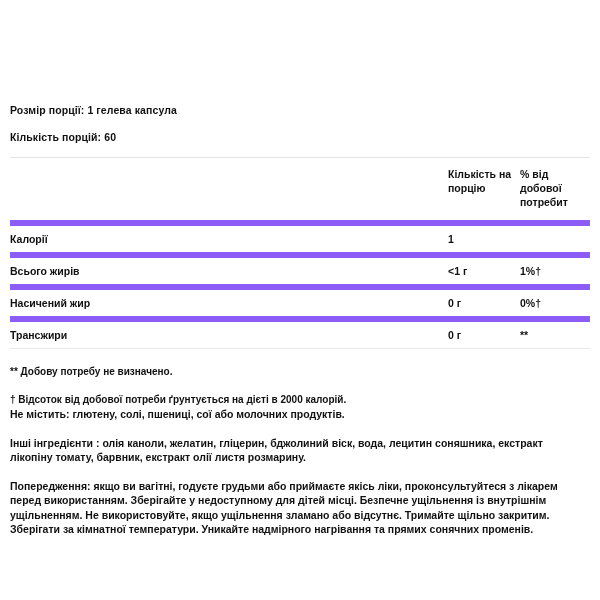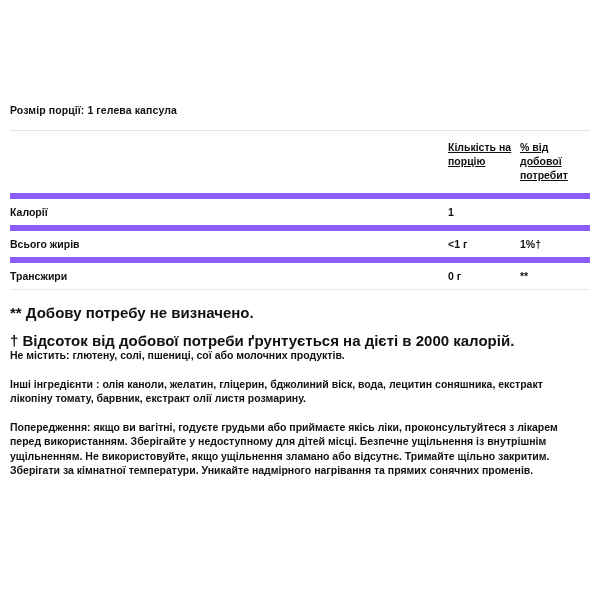--- a/index.html
+++ b/index.html
@@ -45,21 +45,20 @@
 
   .facts-table thead th {
     font-size: 10.5px;
     font-weight: bold;
     line-height: 14px;
     text-align: left;
     vertical-align: top;
     padding: 9px 0 11px 0;
     border-top: 1px solid #e3e3e3;
     color: #111111;
-    text-decoration: underline;
   }
   .facts-table thead th.c-name-h { padding-left: 0; }
 
   .facts-table tbody td {
     font-size: 10.5px;
     font-weight: bold;
     line-height: 14px;
     vertical-align: middle;
     padding: 6px 0 6px 0;
     border-top: 6px solid #8b5cf6;
@@ -68,21 +67,21 @@
   .facts-table tbody tr:last-child td {
     border-bottom: 1px solid #e8e8e8;
   }
   .facts-table td.cell-name { padding-right: 12px; }
 
   
   .notes {
     margin-top: 16px;
   }
   .note {
-    font-size: 15px;
+    font-size: 10px;
     font-weight: bold;
     line-height: 14px;
     margin: 0 0 14px 0;
     color: #111111;
   }
   .note:last-child { margin-bottom: 0; }
 
   .para {
     font-size: 10.5px;
     font-weight: bold;
@@ -96,20 +95,21 @@
 </style>
 </head>
 <body>
 
 <div class="page">
 
   <div class="spacer-top"></div>
 
   <p class="serving-line">Розмір порції: 1 гелева капсула</p>
 
+  <p class="serving-line">Кількість порцій: 60</p>
 
   <table class="facts-table">
     <colgroup>
       <col class="c-name">
       <col class="c-amount">
       <col class="c-dv">
     </colgroup>
     <thead>
       <tr>
         <th class="c-name-h"></th>
@@ -122,20 +122,25 @@
         <td class="cell-name">Калорії</td>
         <td>1</td>
         <td></td>
       </tr>
       <tr>
         <td class="cell-name">Всього жирів</td>
         <td>&lt;1 г</td>
         <td>1%†</td>
       </tr>
       <tr>
+        <td class="cell-name">Насичений жир</td>
+        <td>0 г</td>
+        <td>0%†</td>
+      </tr>
+      <tr>
         <td class="cell-name">Трансжири</td>
         <td>0 г</td>
         <td>**</td>
       </tr>
     </tbody>
   </table>
 
   <div class="notes">
     <p class="note">** Добову потребу не визначено.</p>
     <p class="note">† Відсоток від добової потреби ґрунтується на дієті в 2000 калорій.</p>

